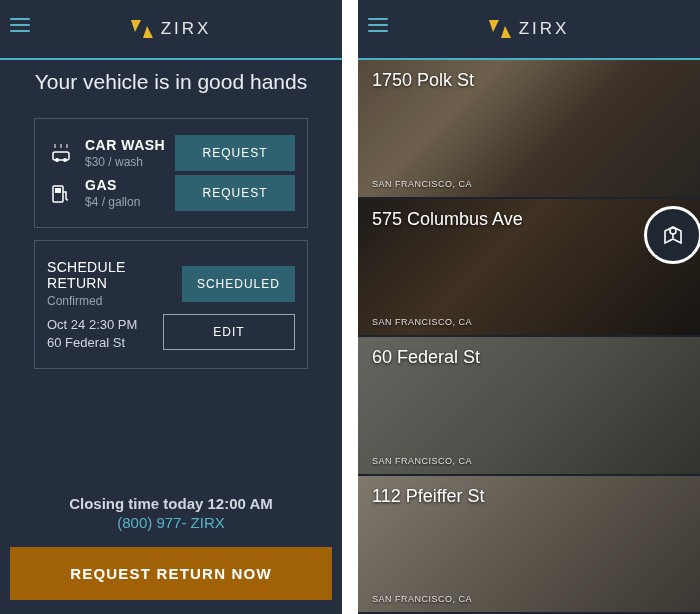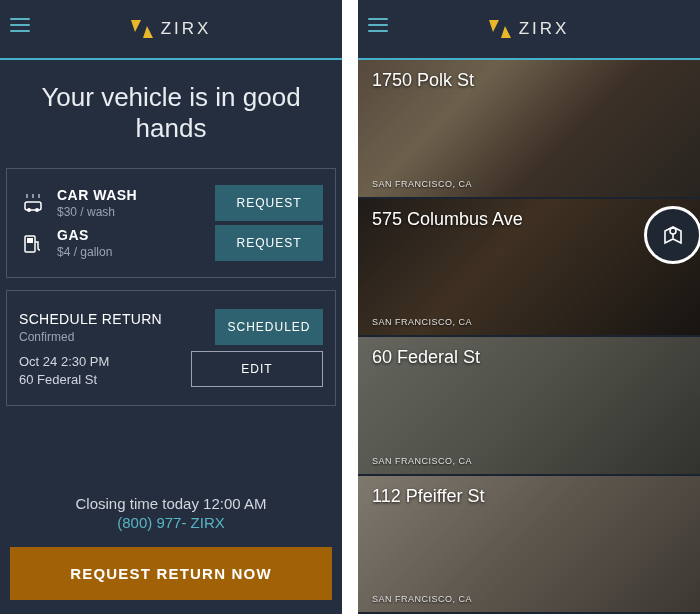--- a/index.html
+++ b/index.html
@@ -44,29 +44,29 @@
     border-radius: 1px;
   }
   .brand { display: flex; align-items: center; gap: 6px; }
   .brand-text {
     font-size: 17px;
     letter-spacing: 3px;
     font-weight: 500;
     color: #e6e6e6;
   }
   .headline {
-    font-size: 26px;
+    font-size: 21px;
     font-weight: 300;
     color: #e9edf1;
     text-align: center;
-    padding: 22px 10px 18px;
+    padding: 10px 10px 18px;
   }
   .card {
     border: 1px solid #4a5567;
-    margin: 6px 6px;
+    margin: 6px 34px;
     padding: 12px 12px;
   }
   .svc-row {
     display: flex;
     align-items: center;
     margin: 4px 0;
   }
   .svc-icon {
     width: 28px;
     height: 28px;
@@ -78,21 +78,21 @@
   .svc-info { margin-left: 10px; flex: 1; }
   .svc-title { font-size: 14px; font-weight: 600; color: #fff; letter-spacing: 0.5px; }
   .svc-sub { font-size: 12px; color: #9aa3b2; margin-top: 2px; }
   .btn {
     background: #2e6270;
     color: #fff;
     font-size: 12px;
     letter-spacing: 1px;
     font-weight: 500;
     padding: 11px 0;
-    width: 108px;
+    width: 120px;
     text-align: center;
     cursor: pointer;
   }
   .sched-row { display:flex; align-items:center; justify-content:space-between; margin:6px 0;}
   .sched-left .title { font-size: 14px; font-weight: 500; color:#fff; letter-spacing:0.3px;}
   .sched-left .sub { font-size: 12px; color:#9aa3b2; margin-top:3px;}
   .btn-outline {
     border: 1px solid #9aa3b2;
     color: #fff;
     font-size: 12px;
@@ -102,21 +102,21 @@
     text-align: center;
     background: transparent;
     cursor:pointer;
   }
   .closing {
     text-align: center;
     margin-top: auto;
     padding: 10px 0 2px;
     font-size: 15px;
     color: #d1d6df;
-    font-weight: 400;
+    font-weight: 700;
   }
   .phone-link {
     text-align: center;
     color: #58b4c5;
     font-size: 15px;
     font-weight: 400;
     padding-bottom: 16px;
     cursor: pointer;
   }
   .cta {

